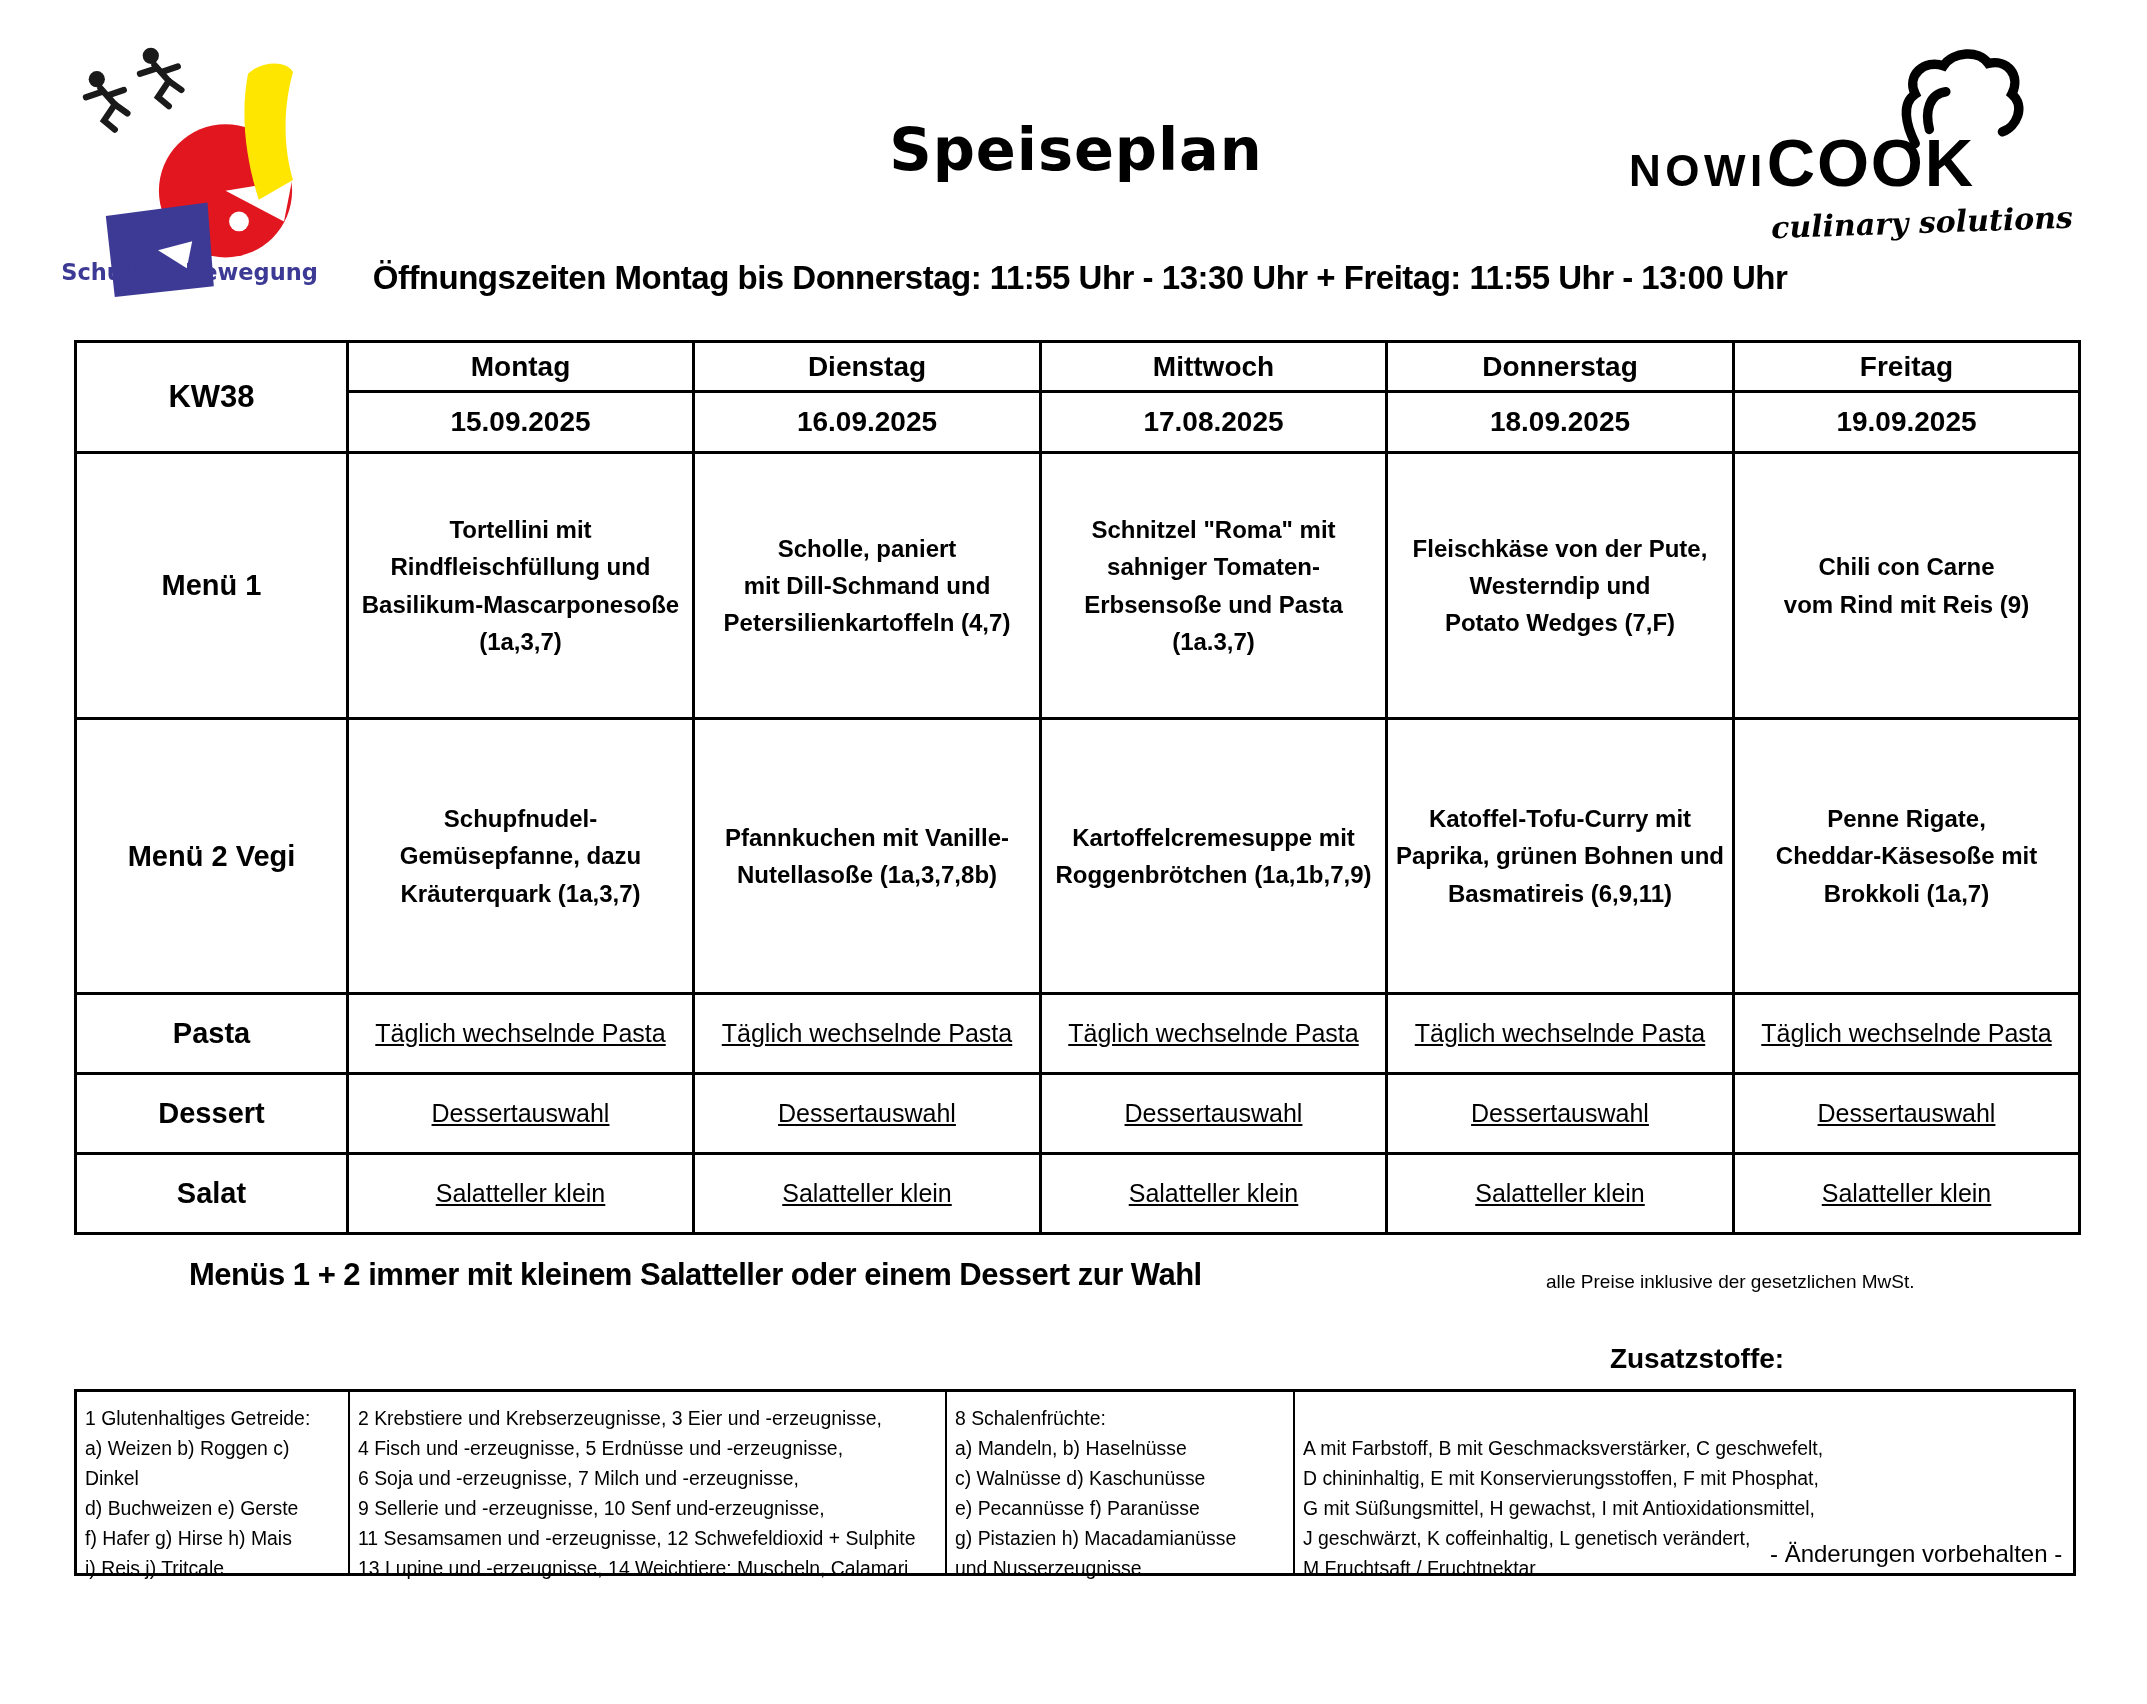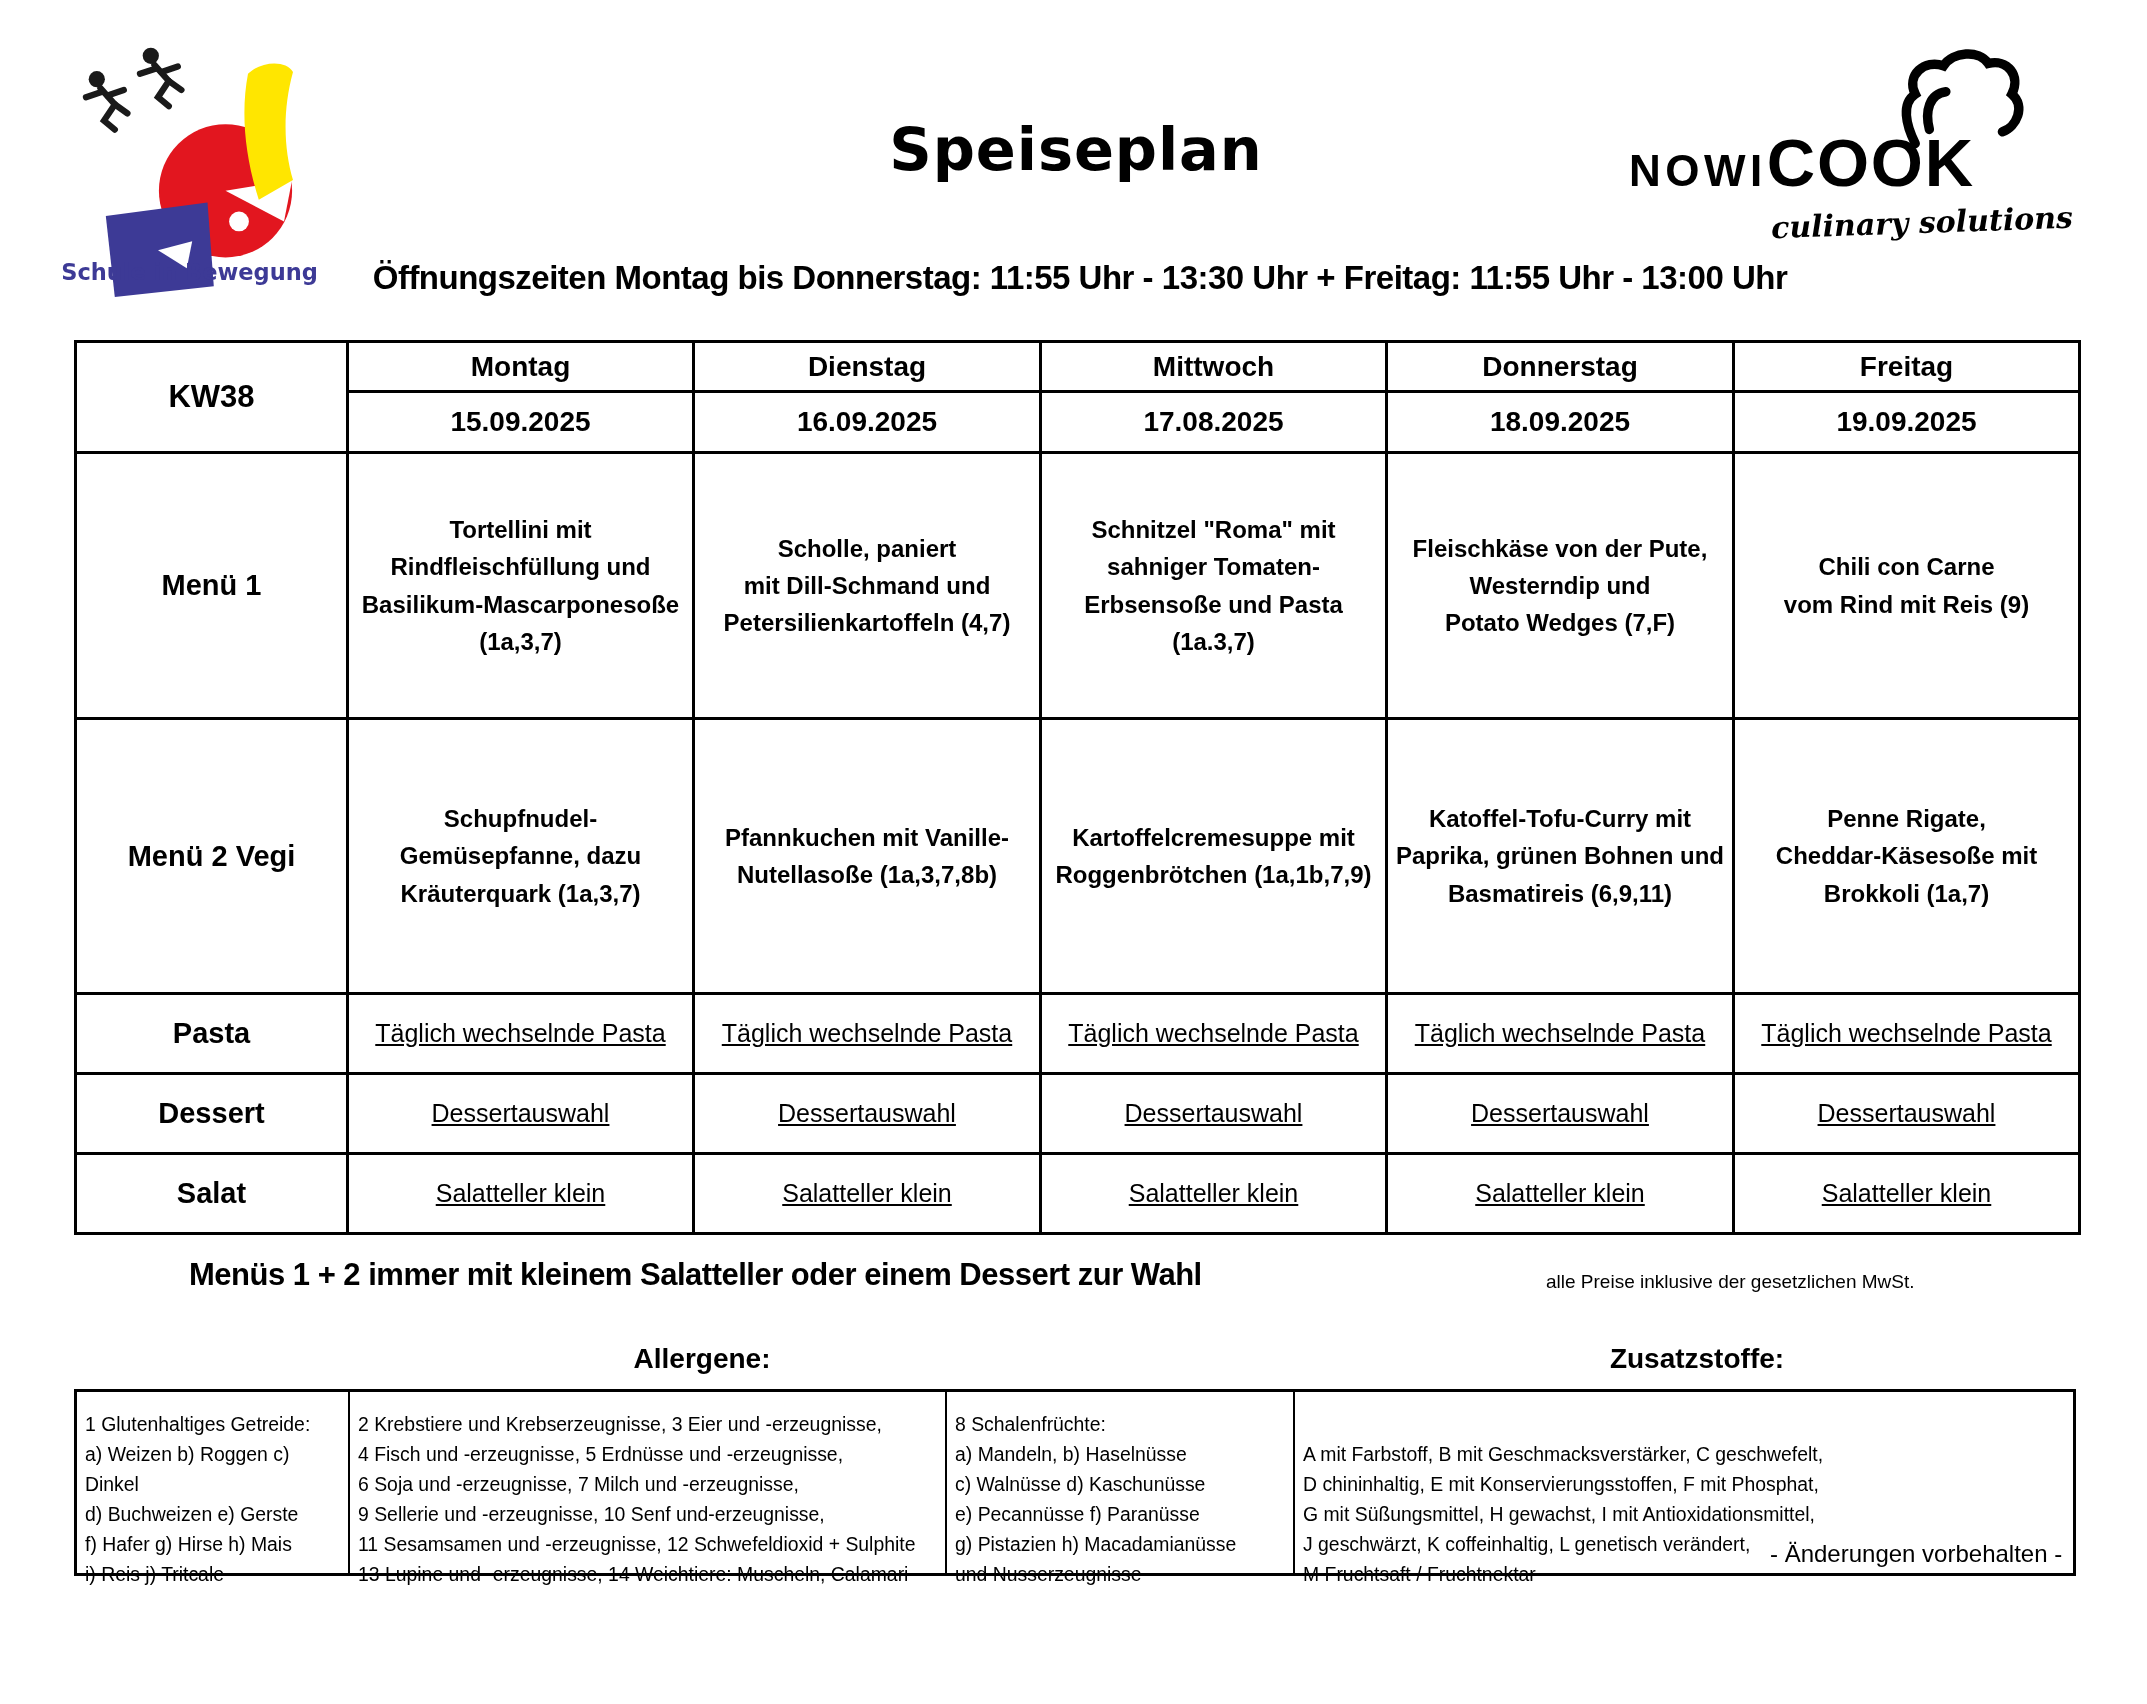--- a/index.html
+++ b/index.html
@@ -67,21 +67,21 @@
     position:absolute; top:1343px; width:504px; text-align:center;
     font-weight:bold; font-size:28px;
   }
   .allergens-title { left:450px; }
   .additives-title { left:1445px; }
   .legend-table {
     position:absolute; left:74px; top:1389px; width:2002px; height:187px;
     display:flex; border:3.6px solid #000;
   }
   .legend-cell {
-    border-right:2.7px solid #000; padding:17px 8px;
+    border-right:2.7px solid #000; padding:11px 8px;
     font-size:19.4px; line-height:30px; white-space:pre-line;
   }
   .legend-cell:last-child { border-right:none; position:relative; }
   .lc-1 { width:273px; } .lc-2 { width:597px; } .lc-3 { width:348px; } .lc-4 { flex:1; }
   .changes-note { position:absolute; right:10.8px; bottom:4.5px; font-size:24px; }
 </style>
 </head>
 <body>
 
 <div class="page">
@@ -217,21 +217,20 @@
         <td class="plain-cell">Salatteller klein</td>
         <td class="plain-cell">Salatteller klein</td>
         <td class="plain-cell">Salatteller klein</td>
       </tr>
     </tbody>
   </table>
 
   <div class="footer-note">Menüs 1 + 2 immer mit kleinem Salatteller oder einem Dessert zur Wahl</div>
   <div class="vat-note">alle Preise inklusive der gesetzlichen MwSt.</div>
 
-  <div class="allergens-title">Allergene:</div>
   <div class="additives-title">Zusatzstoffe:</div>
 
   <div class="legend-table">
     <div class="legend-cell lc-1">1 Glutenhaltiges Getreide:
 a) Weizen b) Roggen c) Dinkel
 d) Buchweizen e) Gerste
 f) Hafer g) Hirse h) Mais
 i) Reis j) Tritcale</div>
     <div class="legend-cell lc-2">2 Krebstiere und Krebserzeugnisse, 3 Eier und -erzeugnisse,
 4 Fisch und -erzeugnisse, 5 Erdnüsse und -erzeugnisse,

